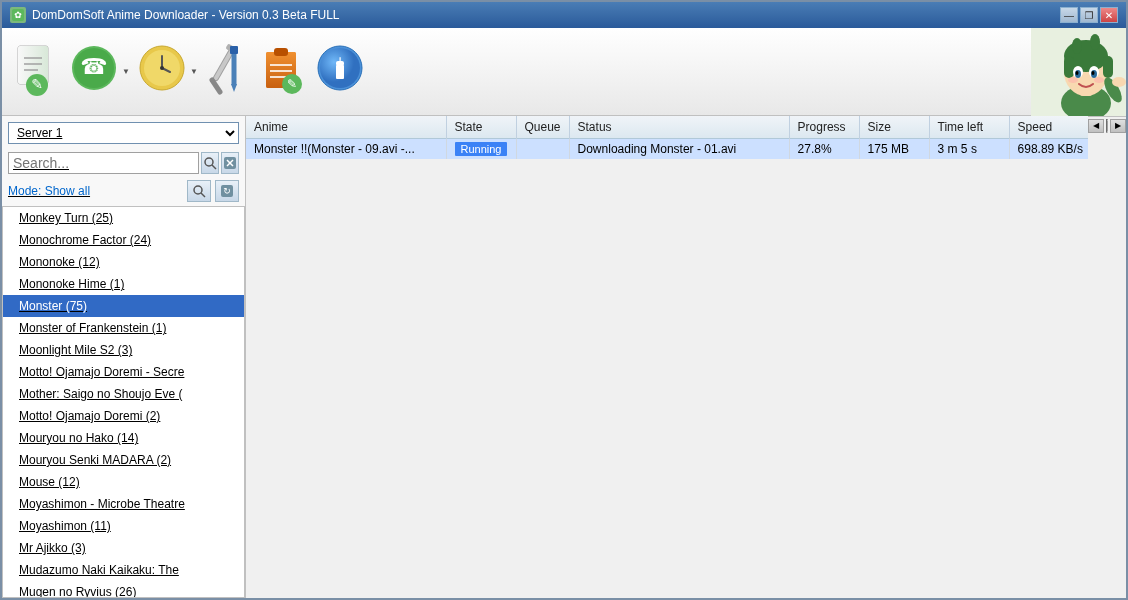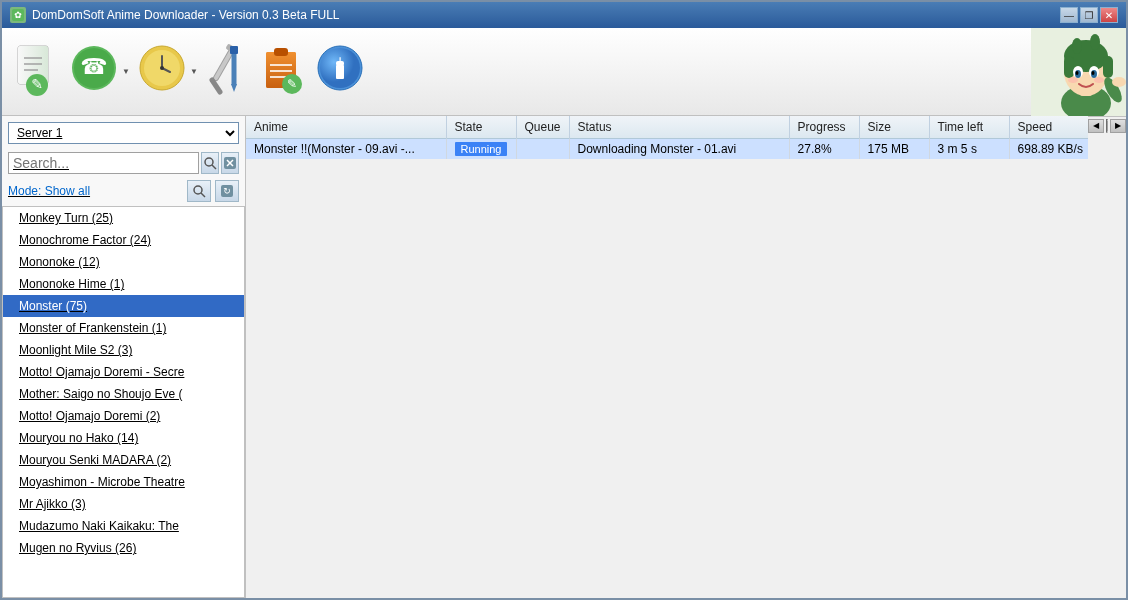--- a/index.html
+++ b/index.html
@@ -549,21 +549,23 @@
           <div class="anime-item">Mononoke (12)</div>
           <div class="anime-item">Mononoke Hime (1)</div>
           <div class="anime-item selected">Monster (75)</div>
           <div class="anime-item">Monster of Frankenstein (1)</div>
           <div class="anime-item">Moonlight Mile S2 (3)</div>
           <div class="anime-item">Motto! Ojamajo Doremi - Secre</div>
           <div class="anime-item">Mother: Saigo no Shoujo Eve (</div>
           <div class="anime-item">Motto! Ojamajo Doremi (2)</div>
           <div class="anime-item">Mouryou no Hako (14)</div>
           <div class="anime-item">Mouryou Senki MADARA (2)</div>
+          <div class="anime-item">Mouse (12)</div>
           <div class="anime-item">Moyashimon - Microbe Theatre</div>
+          <div class="anime-item">Moyashimon (11)</div>
           <div class="anime-item">Mr Ajikko (3)</div>
           <div class="anime-item">Mudazumo Naki Kaikaku: The</div>
           <div class="anime-item">Mugen no Ryvius (26)</div>
         </div>
 
     </div>
 
     <div class="content-area">
       <div class="table-wrap">
         <table class="download-table">

